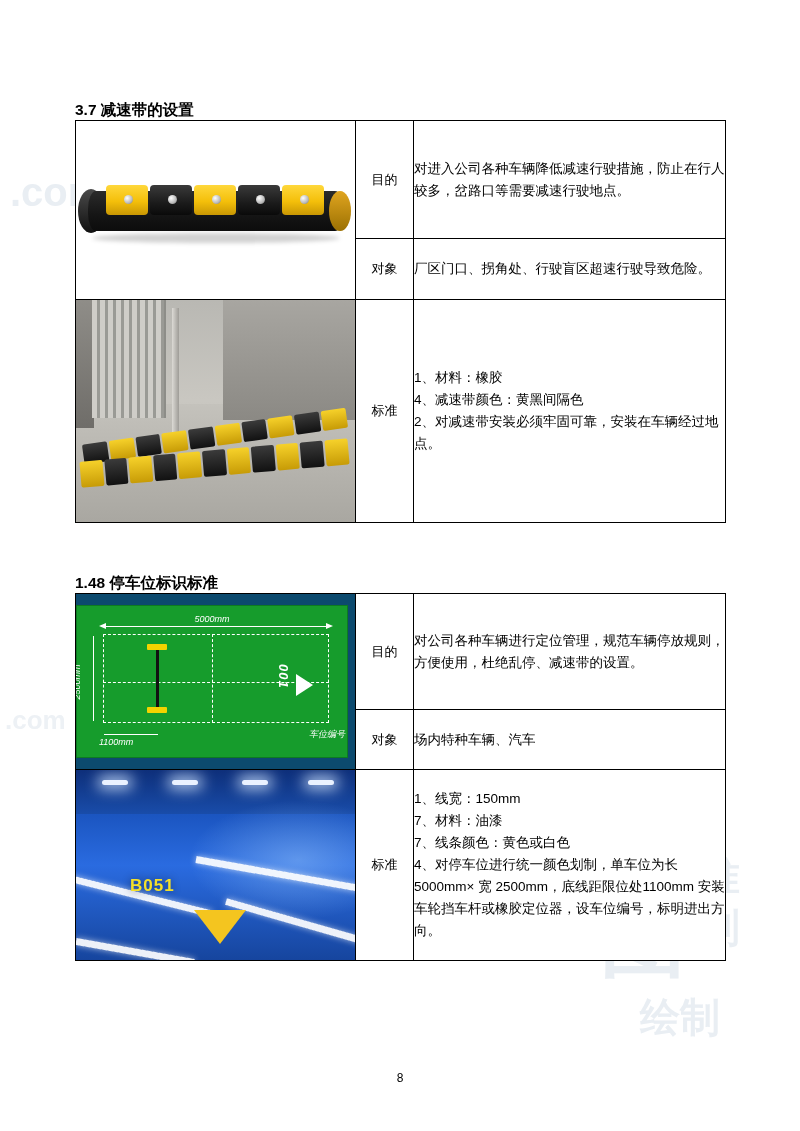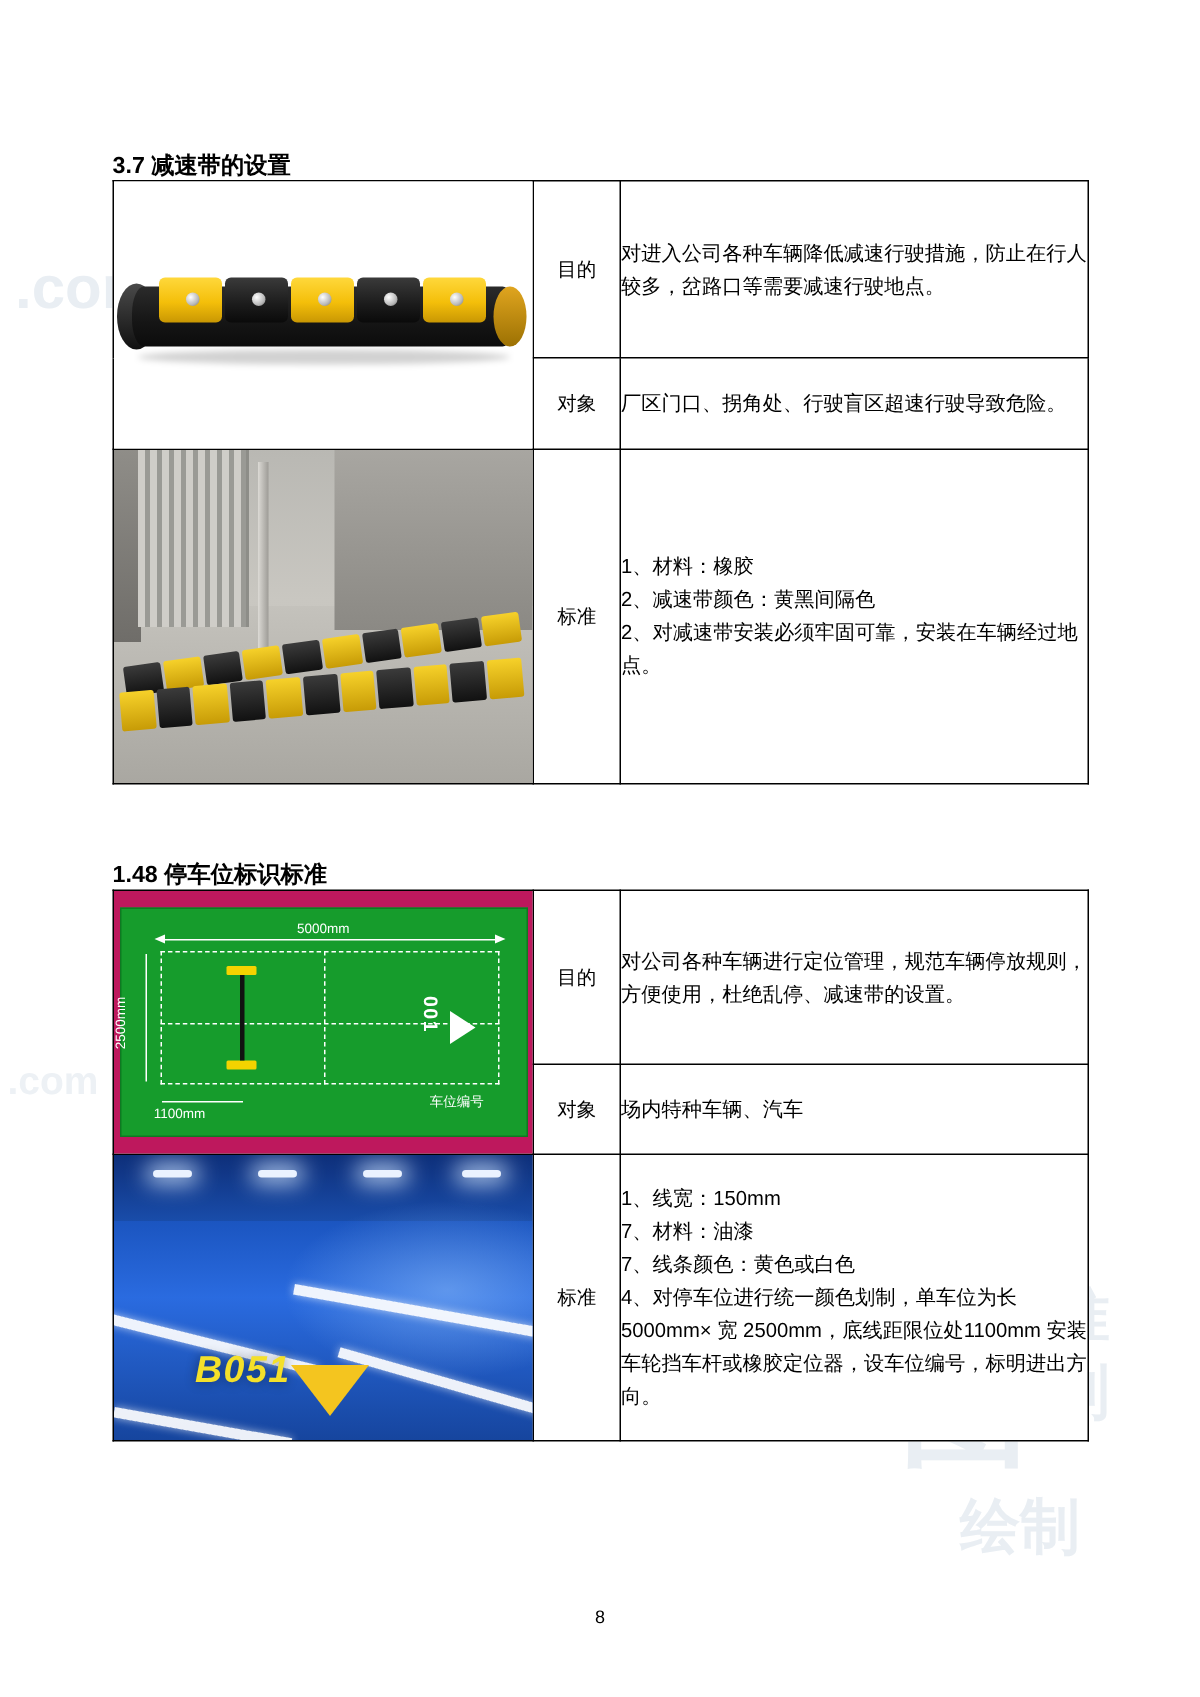--- a/index.html
+++ b/index.html
@@ -199,24 +199,25 @@
   .photo1 .sq.k { background: linear-gradient(180deg,#3b3b3b,#111); }
   .photo1 .pole {
     position: absolute;
     left: 96px; top: 8px; width: 7px; height: 126px;
     background: linear-gradient(90deg,#dcdad5,#9e9c97);
   }
 
   
   .diagram {
     height: 175px;
-    background: #be185d;
+    background: #0c4a6e;
     display: flex;
     align-items: center;
-    justify-content: center;
+    justify-content: flex-start;
+    font-style: italic;
   }
   .green {
     position: relative;
     width: 272px;
     height: 153px;
     background: #169c2c;
     border: 1px solid #0d7a21;
   }
   .green .inner {
     position: absolute;
@@ -291,21 +292,21 @@
   }
   .green .num {
     position: absolute;
     right: 56px; top: 58px;
     color: #fff; font-size: 13px; font-weight: bold;
     writing-mode: vertical-rl;
     letter-spacing: 1px;
   }
   .green .note {
     position: absolute;
-    right: 28px; bottom: 16px;
+    right: 2px; bottom: 16px;
     color: #fff; font-size: 9px;
   }
 
   
   .photo2 {
     height: 190px;
     position: relative;
     overflow: hidden;
     background: linear-gradient(180deg,#123a8f 0%, #1952bb 40%, #0f3c93 100%);
   }
@@ -327,25 +328,24 @@
   }
   .photo2 .line {
     position: absolute;
     height: 7px;
     background: rgba(255,255,255,.92);
     box-shadow: 0 0 6px rgba(255,255,255,.6);
     transform-origin: left center;
   }
   .photo2 .code {
     position: absolute;
-    left: 54px; bottom: 32px;
+    left: 54px; bottom: 64px;
     color: #f4e02a;
-    font-size: 25px;
+    font-size: 17px;
     font-weight: bold;
-    font-style: italic;
     text-shadow: 0 0 8px rgba(0,0,0,.45);
     letter-spacing: 1px;
   }
   .photo2 .tri {
     position: absolute;
     left: 118px; bottom: 16px;
     width: 0; height: 0;
     border-left: 26px solid transparent;
     border-right: 26px solid transparent;
     border-top: 34px solid #f4c51f;
@@ -456,21 +456,21 @@
                 <div class="sq k"></div>
               <div class="sq y"></div>
                 <div class="sq k"></div>
                 <div class="sq y"></div>
             </div>
           </div>
         </td>
         <td class="lbl">标准</td>
         <td class="cell-text">
           <p>1、材料：橡胶</p>
-          <p>2、减速带颜色：黄黑间隔色</p>
+          <p>4、减速带颜色：黄黑间隔色</p>
           <p>2、对减速带安装必须牢固可靠，安装在车辆经过地点。</p>
         </td>
       </tr>
     </tbody>
   </table>
 
   <div class="heading" id="h-210">1.48 停车位标识标准</div>
 
   <table class="doc" id="table-2">
     <colgroup>

